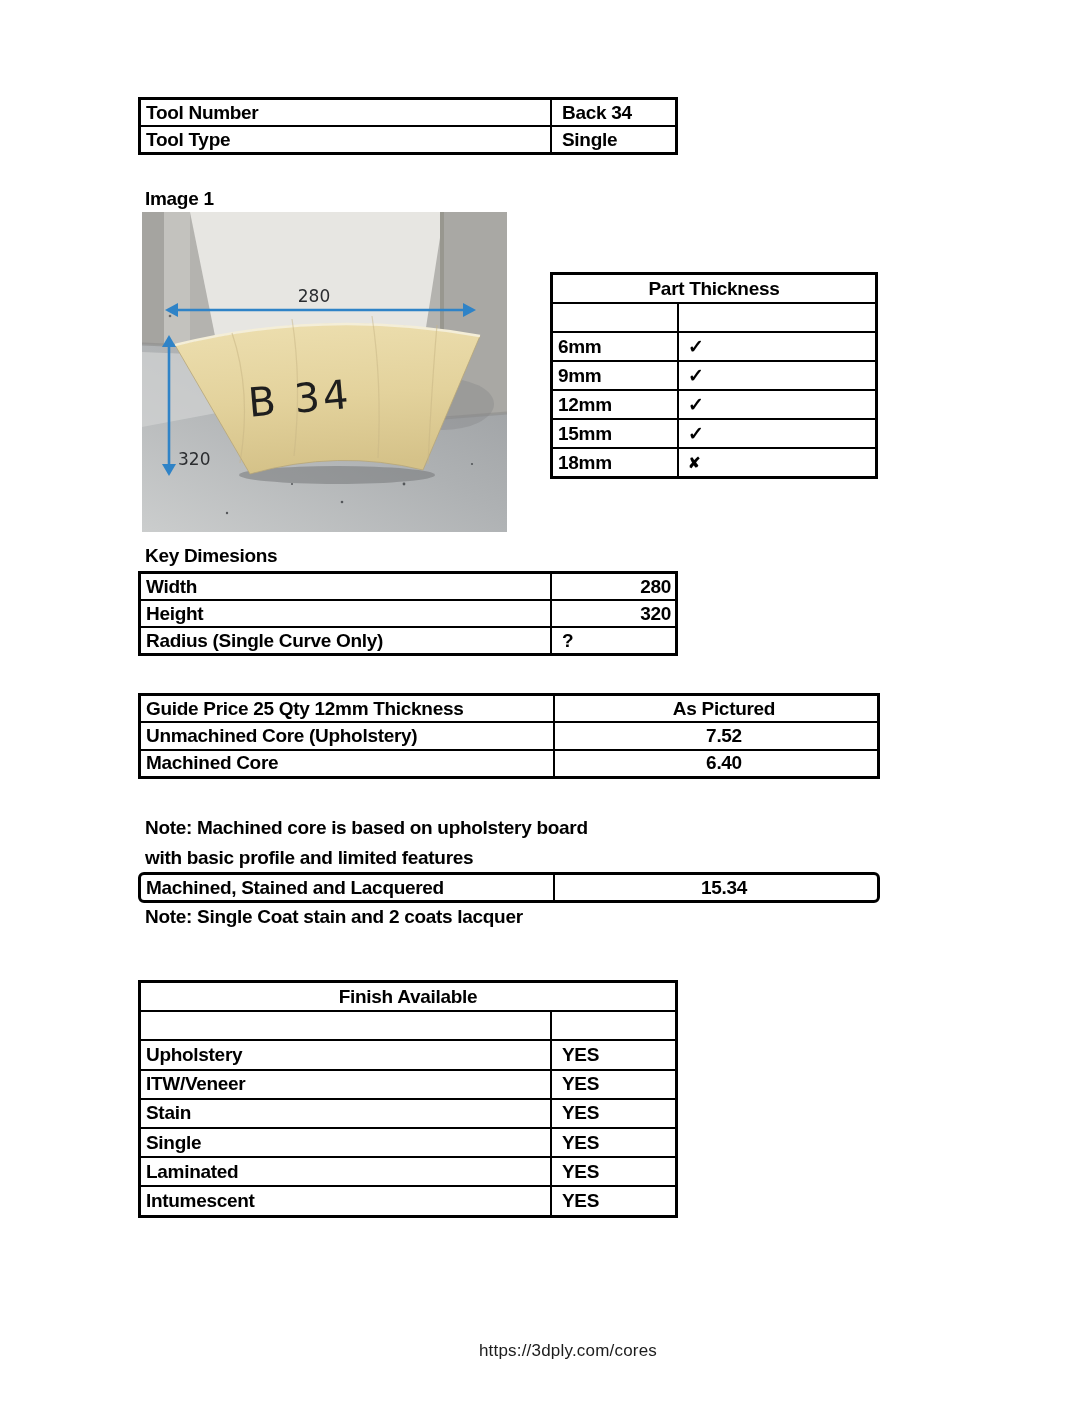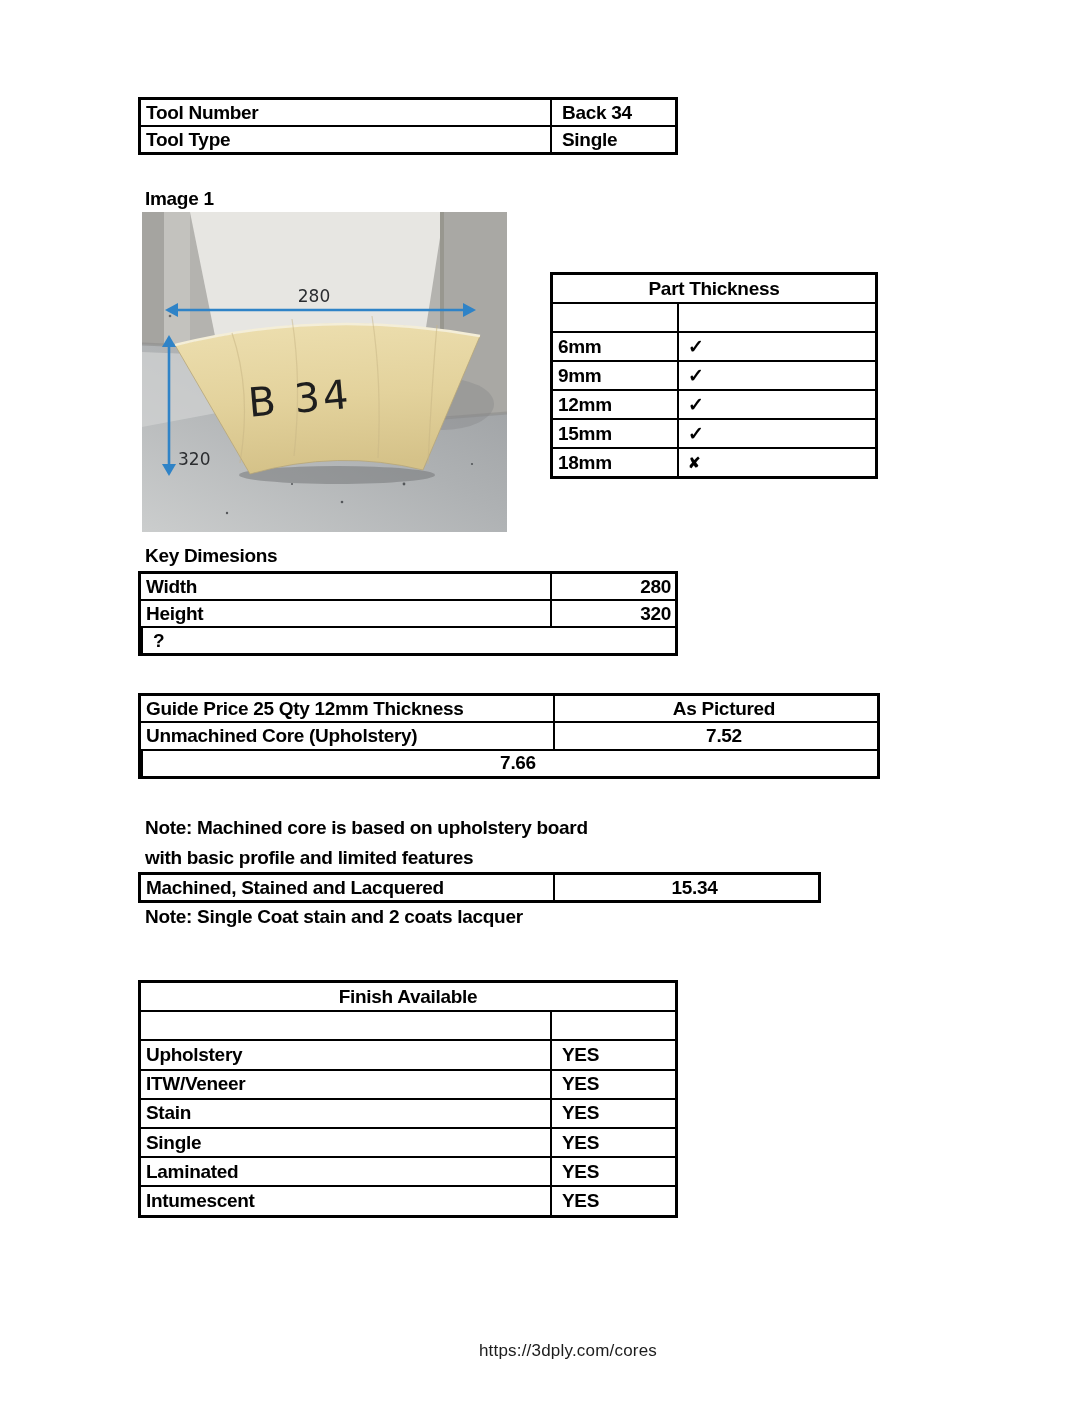--- a/index.html
+++ b/index.html
@@ -158,42 +158,44 @@
   <div class="tbl" id="keydims-table" style="left:138px; top:571px; width:540px;">
     <div class="trow">
       <div class="cell lbl">Width</div>
       <div class="cell val right">280</div>
     </div>
     <div class="trow">
       <div class="cell lbl">Height</div>
       <div class="cell val right">320</div>
     </div>
     <div class="trow">
+      <div class="cell lbl">Radius (Single Curve Only)</div>
       <div class="cell val">?</div>
     </div>
   </div>
 
   <div class="tbl" id="guide-table" style="left:138px; top:693px; width:742px;">
     <div class="trow">
       <div class="cell lbl">Guide Price 25 Qty 12mm Thickness</div>
       <div class="cell val center">As Pictured</div>
     </div>
     <div class="trow">
       <div class="cell lbl">Unmachined Core (Upholstery)</div>
       <div class="cell val center">7.52</div>
     </div>
     <div class="trow">
-      <div class="cell val center">7.66</div>
+      <div class="cell lbl">Machined Core</div>
+      <div class="cell val center">6.40</div>
     </div>
   </div>
 
   <div class="note" style="left:145px; top:817px;">Note: Machined core is based on upholstery board</div>
   <div class="note" style="left:145px; top:847px;">with basic profile and limited features</div>
 
-  <div class="tbl" id="machined-table" style="left:138px; top:872px; width:683px;">
+  <div class="tbl" id="machined-table" style="left:138px; top:872px; width:742px;border-radius:6px;">
     <div class="trow">
       <div class="cell lbl">Machined, Stained and Lacquered</div>
       <div class="cell val center">15.34</div>
     </div>
   </div>
 
   <div class="note" style="left:145px; top:906px;">Note: Single Coat stain and 2 coats lacquer</div>
 
   <div class="tbl" id="finish-table" style="left:138px; top:980px; width:540px;">
     <div class="trow">

